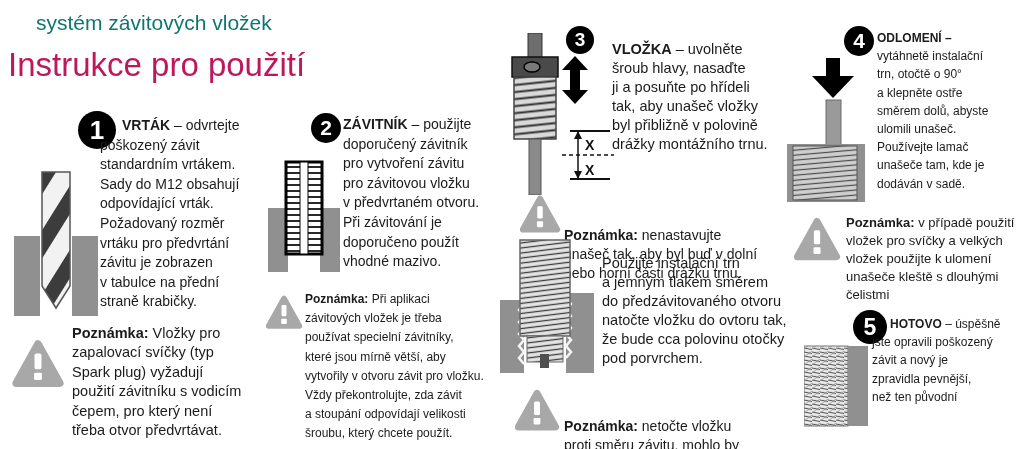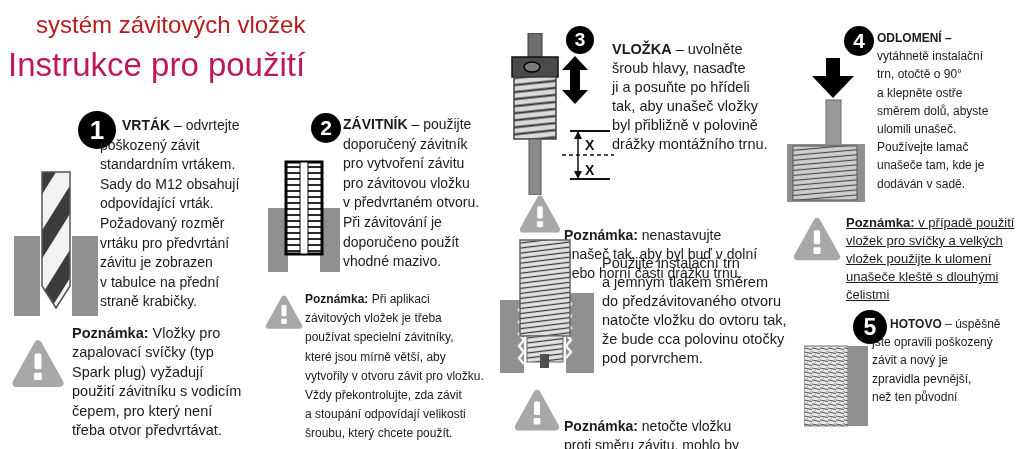--- a/index.html
+++ b/index.html
@@ -1,19 +1,19 @@
 <!DOCTYPE html>
 <html><head>
 <meta charset="utf-8">
 <style>
   html,body{margin:0;padding:0;background:#fff;}
   .page{position:relative;width:1024px;height:449px;background:#ffffff;overflow:hidden;
         font-family:"Liberation Sans",sans-serif;color:#1b1b1b;}
   .abs{position:absolute;}
-  .subtitle{font-size:24px;color:#b91c1c;}
+  .subtitle{font-size:21px;color:#0f766e;}
   .maintitle{font-size:33px;color:#be185d;}
   .badge{background:#000;color:#fff;border-radius:50%;display:flex;align-items:center;
          justify-content:center;font-weight:bold;}
   .txt{white-space:pre-line;}
   .c12{font-size:14px;line-height:19.6px;}
   .n1{font-size:14.5px;line-height:19.4px;}
   .n2{font-size:12px;line-height:19.2px;}
   .c3{font-size:14.5px;line-height:19px;}
   .n3{font-size:14px;line-height:19px;margin-top:36px;}
   .c4{font-size:12px;line-height:18.2px;}
@@ -218,21 +218,21 @@
     <rect x="39" y="42" width="15" height="48" fill="#9a9a9a" stroke="#6a6a6a" stroke-width="1"></rect>
     <rect x="0" y="86" width="78" height="58" fill="#909090"></rect>
     <rect x="6" y="88" width="64" height="54" fill="url(#coil3)" stroke="#555" stroke-width="1"></rect>
   </svg>
 
   <svg class="abs" style="left:792px;top:216px;" width="50" height="47" viewBox="0 0 64 60">
     <polygon points="32,7 57,52 7,52" fill="#a8a8a8" stroke="#a8a8a8" stroke-width="9" stroke-linejoin="round"></polygon>
     <rect x="28" y="18" width="8" height="18" rx="2" fill="#fff"></rect>
     <rect x="27.5" y="40" width="9" height="8.5" rx="1.5" fill="#fff"></rect>
   </svg>
-  <div class="abs txt n4" style="left:846px;top:214px;width:178px;text-decoration:underline;"><b class="bold">Poznámka:</b><span> v případě použití
+  <div class="abs txt n4" style="left:846px;top:214px;width:178px;"><b class="bold">Poznámka:</b><span> v případě použití
 vložek pro svíčky a velkých
 vložek použijte k ulomení
 unašeče kleště s dlouhými
 čelistmi</span></div>
 
   <div class="abs badge" style="left:853px;top:310px;width:34px;height:34px;font-size:23px;">
       <span>5</span>
     </div>
   <div class="abs txt c4 ind18" style="left:872px;top:315px;width:152px;"><b class="bold">HOTOVO</b><span> – úspěšně
 jste opravili poškozený

